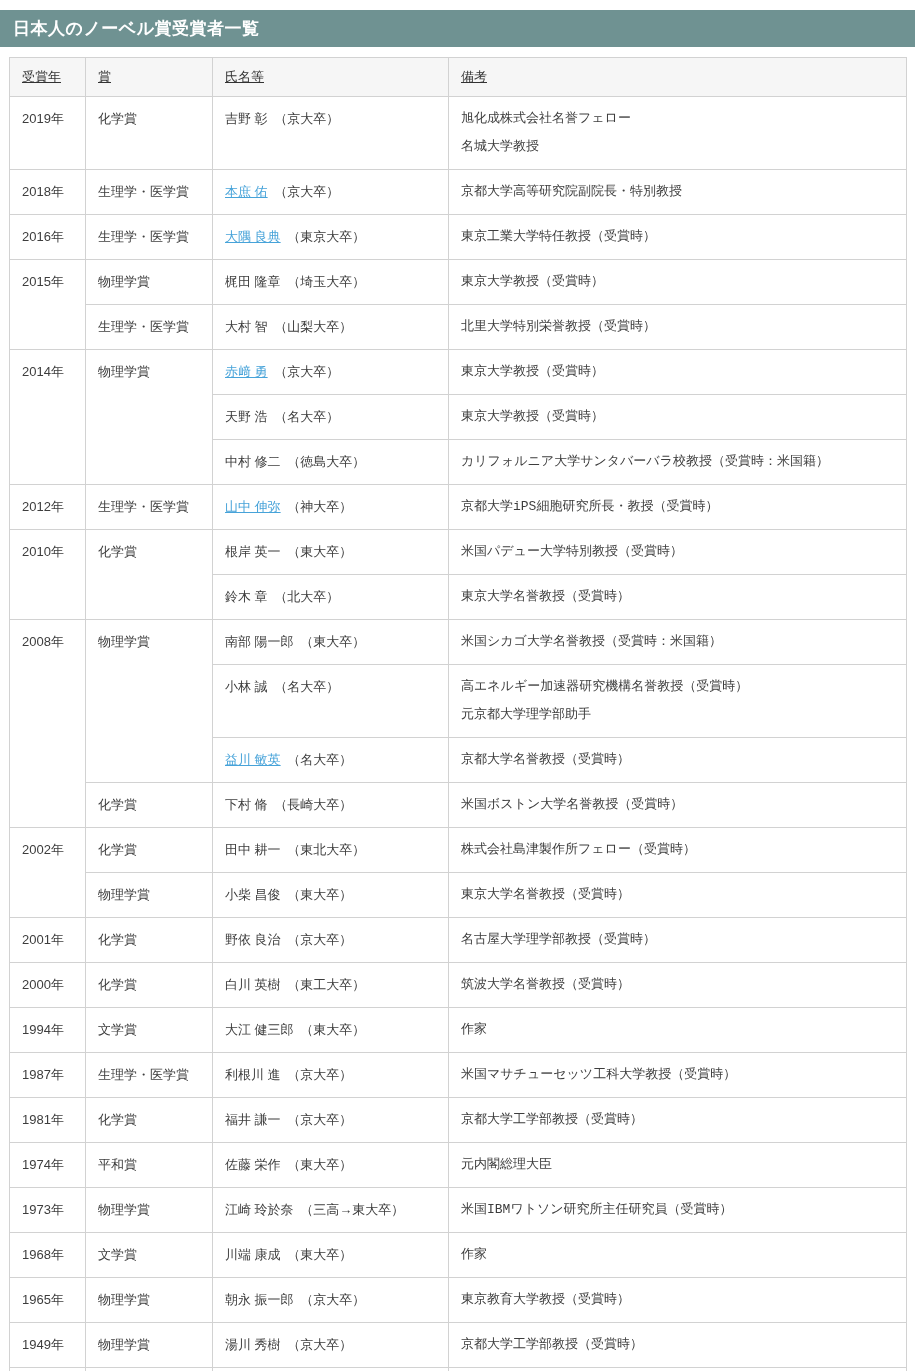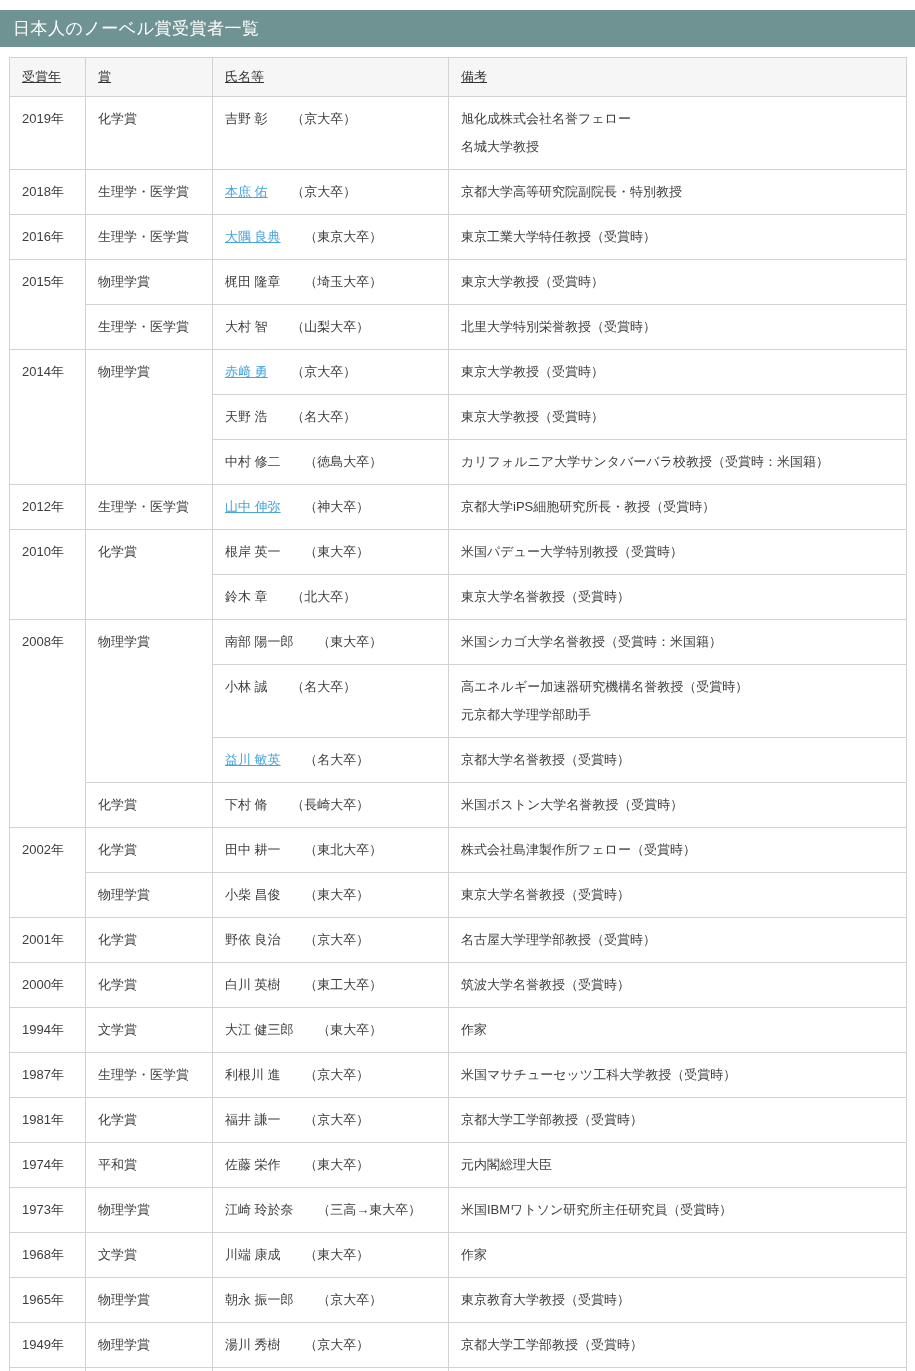--- a/index.html
+++ b/index.html
@@ -11,41 +11,41 @@
   }
   *{box-sizing:border-box;}
   html,body{margin:0;padding:0;}
   body{
     width:915px;height:1371px;overflow:hidden;background:#fff;
     font-family:"Liberation Sans","DejaVu Sans",sans-serif;
     color:var(--text);
   }
   .titlebar{
     margin-top:10px;height:37px;background:var(--titlebar-bg);
-    color:#fff;font-size:17px;font-weight:normal;line-height:37px;
+    color:#fff;font-size:17px;font-weight:bold;line-height:37px;
     padding-left:13px;letter-spacing:0.5px;
   }
   table.laureates{
     border-collapse:collapse;table-layout:fixed;
     width:897px;margin:10px 9px 0 9px;
   }
   col.c-year{width:76px;}
   col.c-prize{width:127px;}
   col.c-name{width:236px;}
   col.c-remark{width:458px;}
   th,td{
     border:1px solid var(--border);
     font-size:13px;text-align:left;vertical-align:top;
     padding:8px 12px;line-height:28px;font-weight:normal;
     overflow:hidden;white-space:nowrap;
   }
-  td.remark{white-space:normal;}
+  td.remark{white-space:normal;font-family:Liberation Mono, monospace;}
   th{background:var(--header-bg);line-height:22px;color:#333;text-decoration:underline;}
   a.laureate-link{color:var(--link);cursor:pointer;}
-  .grad{margin-left:20px;}
+  .grad{margin-left:3px;}
   tr.partial td{padding:0;height:6px;border-bottom:2px solid #cfcfcf;}
 </style>
 </head>
 <body>
 
 <div class="titlebar">日本人のノーベル賞受賞者一覧</div>
 
 <table class="laureates">
   <colgroup>
     <col class="c-year">

